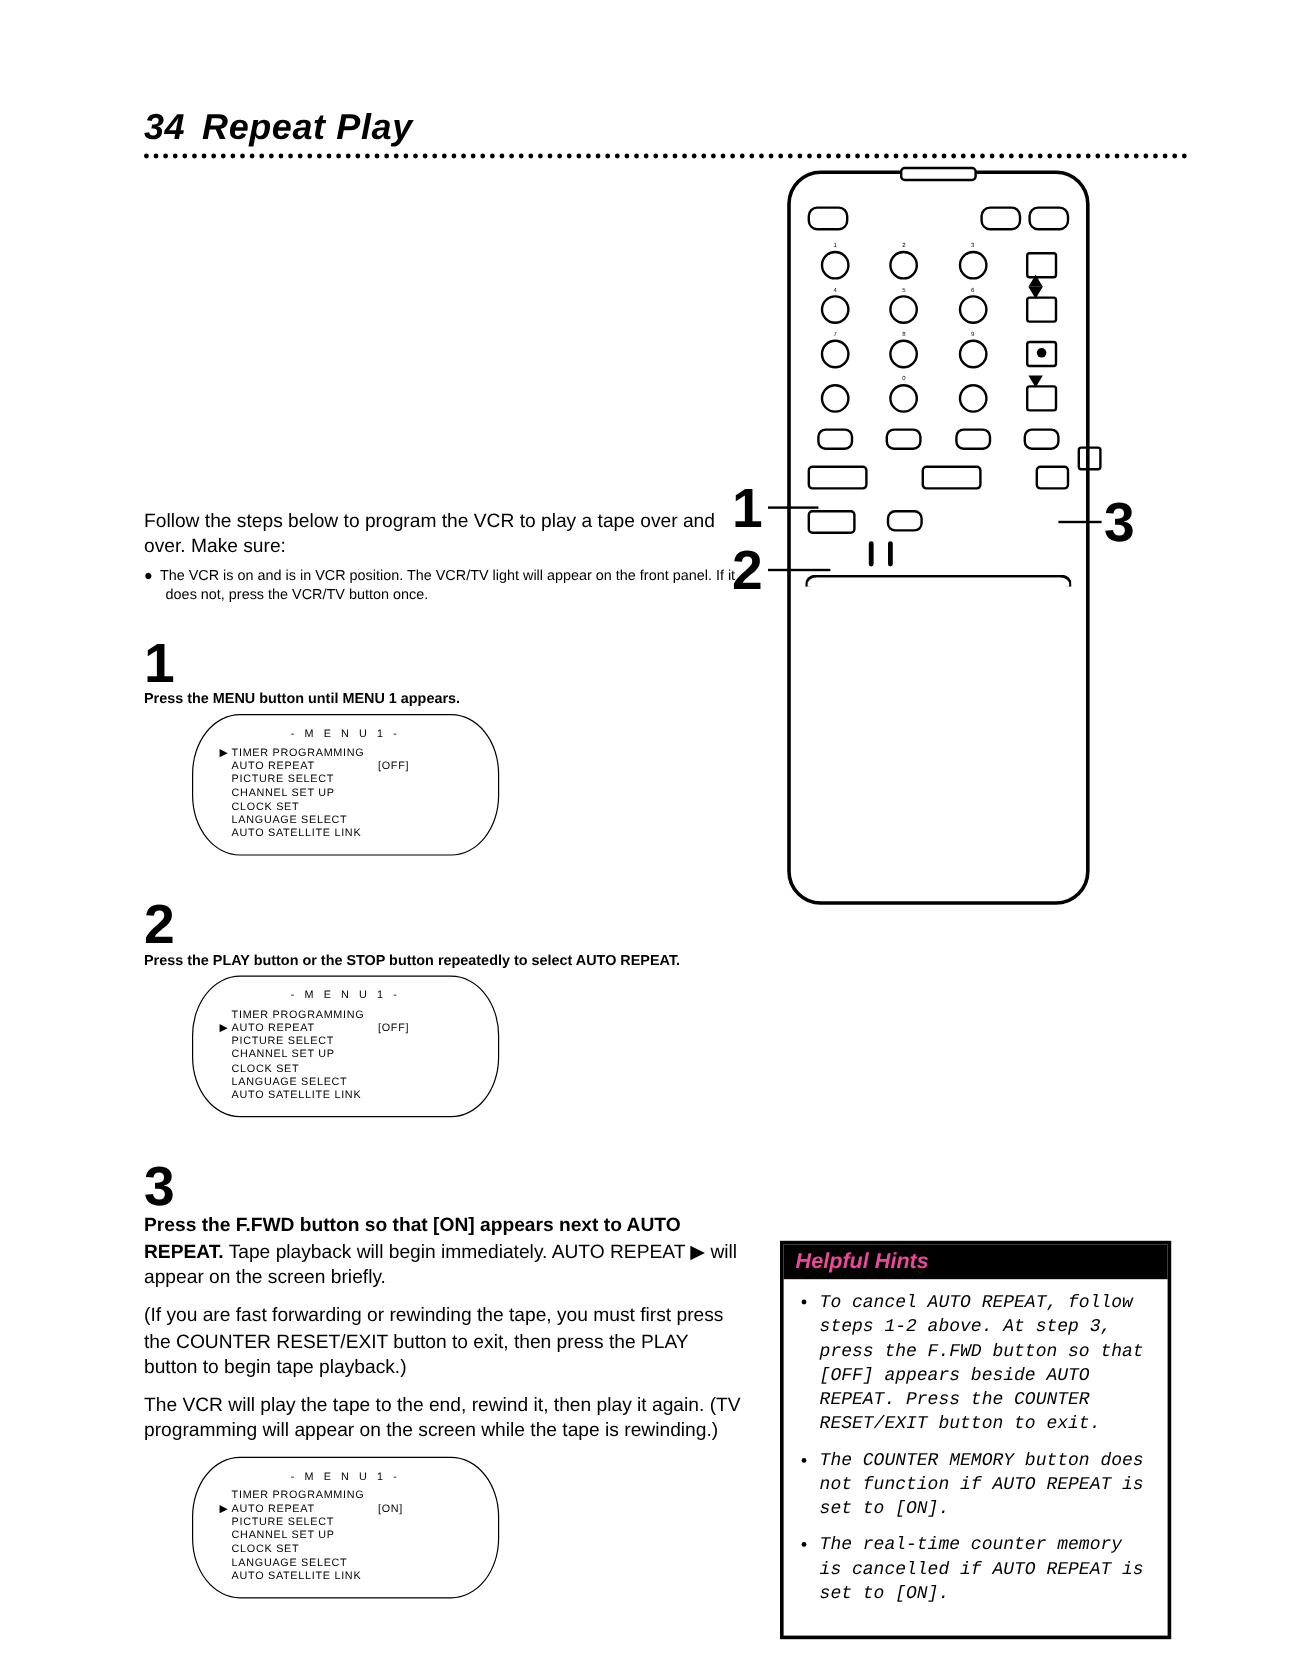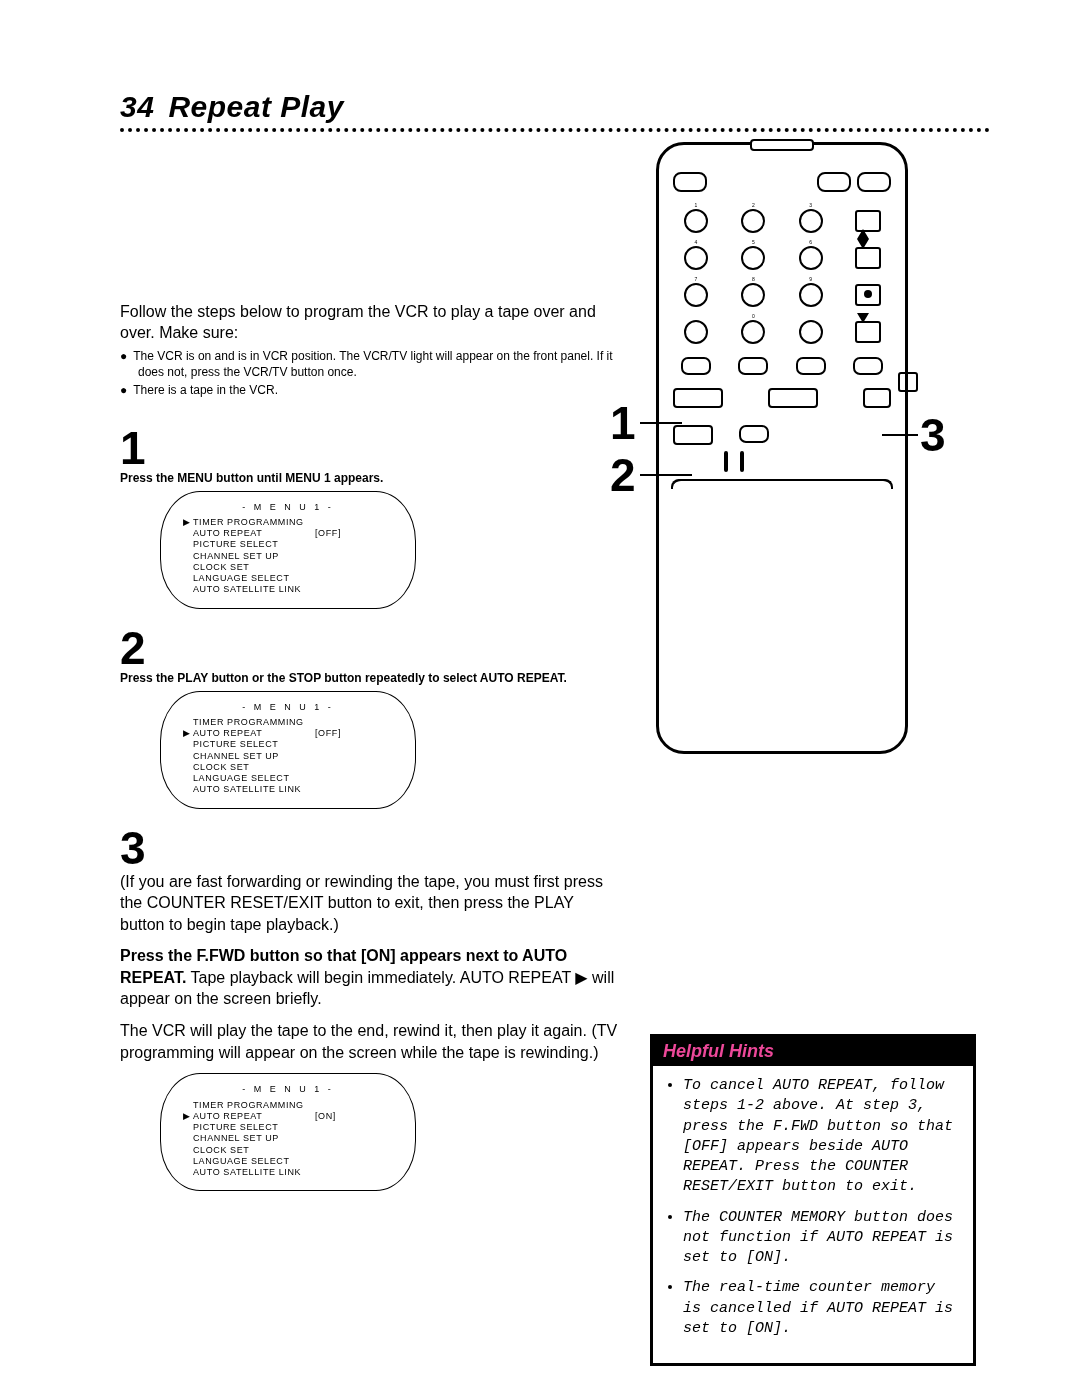--- a/index.html
+++ b/index.html
@@ -22,21 +22,21 @@
     margin-bottom: 2px;
   }
   .title-num { margin-right: 14px; }
   .dots {
     border: none;
     border-top: 4px dotted #000;
     margin: 4px 0 10px 0;
   }
   .two-col {
     display: flex;
-    align-items: center;
+    align-items: flex-end;
   }
   .left-col {
     width: 500px;
   }
   .right-col {
     flex: 1;
     padding-left: 30px;
     position: relative;
   }
   .intro {
@@ -76,21 +76,21 @@
     line-height: 1.35;
     margin: 0 0 10px 0;
   }
   .osd {
     border: 1.5px solid #000;
     border-radius: 40px/50px;
     width: 210px;
     padding: 10px 22px 12px 22px;
     font-size: 9px;
     line-height: 1.25;
-    margin: 0 0 16px 40px;
+    margin: 0 0 34px 40px;
     letter-spacing: 0.6px;
   }
   .osd .osd-title {
     text-align: center;
     letter-spacing: 3px;
     margin-bottom: 4px;
   }
   .osd-line { display:flex; }
   .osd-cursor { width:10px; display:inline-block; }
   .osd-label { flex:0 0 116px; }
@@ -196,21 +196,20 @@
     <span class="title-num">34</span><span>Repeat Play</span>
   </div>
   <hr class="dots">
 
   <div class="two-col">
 
     <div class="left-col">
       <div class="intro">Follow the steps below to program the VCR to play a tape over and over. Make sure:</div>
       <ul class="bullets">
         <li>The VCR is on and is in VCR position. The VCR/TV light will appear on the front panel. If it does not, press the VCR/TV button once.</li>
-        <li>There is a tape in the VCR.</li>
       </ul>
 
       <p class="stepnum">1</p>
       <p class="stephead">Press the MENU button until MENU 1 appears.</p>
       <div class="osd">
         <div class="osd-title">- M E N U 1 -</div>
         <div class="osd-line">
             <span class="osd-cursor">▶</span>
             <span class="osd-label">TIMER PROGRAMMING</span>
           </div>
@@ -270,24 +269,24 @@
             <span class="osd-cursor"></span>
             <span class="osd-label">LANGUAGE SELECT</span>
           </div>
         <div class="osd-line">
             <span class="osd-cursor"></span>
             <span class="osd-label">AUTO SATELLITE LINK</span>
           </div>
       </div>
 
       <p class="stepnum">3</p>
-      <p class="steptext">(If you are fast forwarding or rewinding the tape, you must first press the COUNTER RESET/EXIT button to exit, then press the PLAY button to begin tape playback.)</p>
       <p class="steptext">
         <b>Press the F.FWD button so that [ON] appears next to AUTO REPEAT.</b><span> Tape playback will begin immediately. AUTO REPEAT ▶ will appear on the screen briefly.</span>
       </p>
+      <p class="steptext">(If you are fast forwarding or rewinding the tape, you must first press the COUNTER RESET/EXIT button to exit, then press the PLAY button to begin tape playback.)</p>
       <p class="steptext">The VCR will play the tape to the end, rewind it, then play it again. (TV programming will appear on the screen while the tape is rewinding.)</p>
       <div class="osd">
         <div class="osd-title">- M E N U 1 -</div>
         <div class="osd-line">
             <span class="osd-cursor"></span>
             <span class="osd-label">TIMER PROGRAMMING</span>
           </div>
         <div class="osd-line">
             <span class="osd-cursor">▶</span>
             <span class="osd-label">AUTO REPEAT</span>

